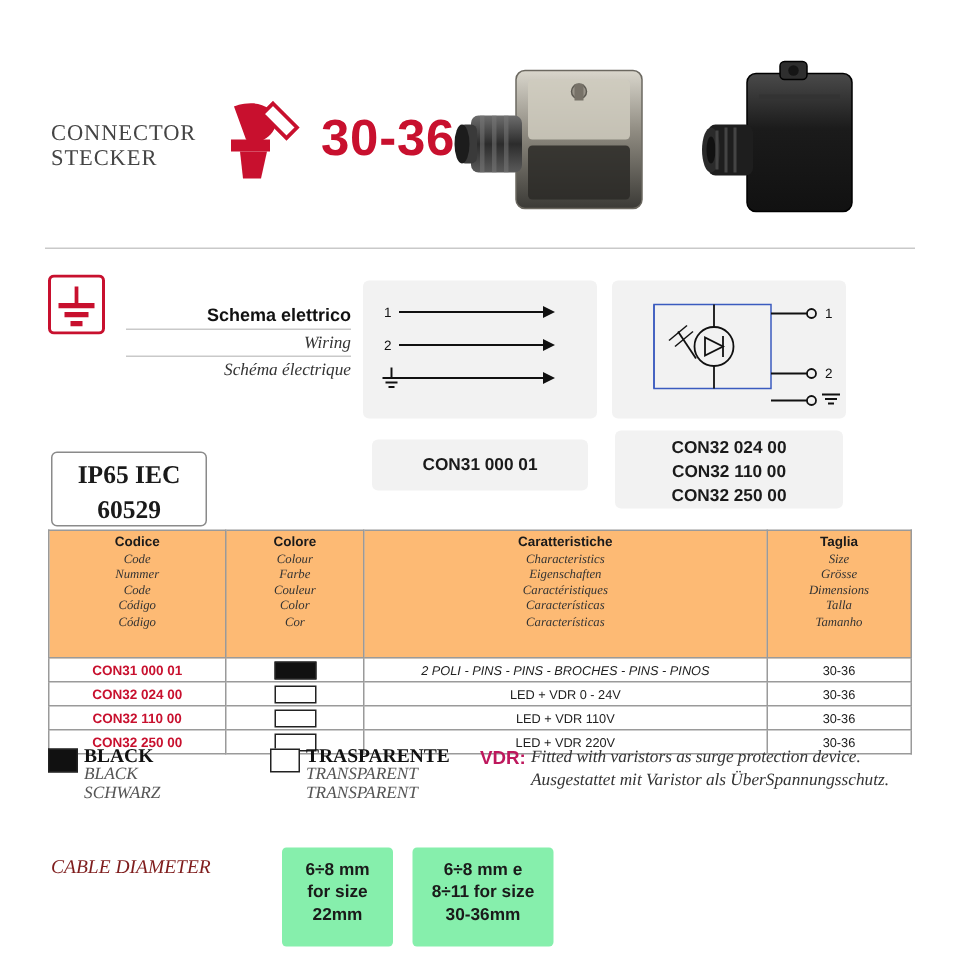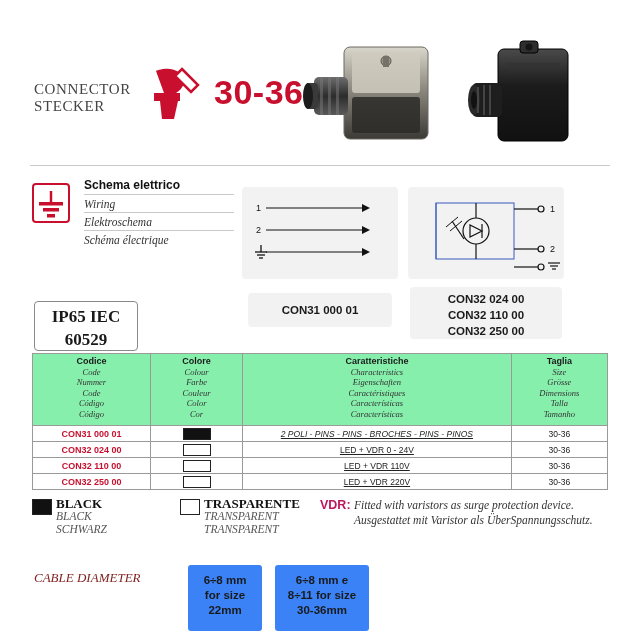--- a/index.html
+++ b/index.html
@@ -82,22 +82,23 @@
   .wiring-icon {
     position: absolute;
     left: 32px;
     top: 168px;
     width: 38px;
     height: 40px;
   }
   .wiring-labels {
     position: absolute;
     left: 84px;
-    top: 163px;
+    top: 188px;
     width: 150px;
+    text-align: right;
   }
   .wiring-labels .l {
     font-size: 11.5px;
     color: #333;
     padding-bottom: 2px;
     border-bottom: 1px solid #c9c9c9;
     margin-bottom: 3px;
     font-family: "Liberation Serif", serif;
   }
   .wiring-labels .l.bold {
@@ -157,23 +158,23 @@
     border-collapse: collapse;
     font-size: 8.5px;
   }
   .tbl th, .tbl td {
     border: 1px solid #9a9a9a;
     padding: 0;
     text-align: center;
     vertical-align: middle;
   }
   .tbl thead th {
-    background: #86efac;
+    background: #fdba74;
     font-weight: normal;
-    padding: 2px 0 6px 0;
+    padding: 2px 0 19px 0;
     line-height: 10.5px;
     font-family: "Liberation Serif", serif;
   }
   .tbl thead th .hb {
     font-weight: bold;
     font-style: normal;
     font-size: 9px;
     font-family: "Liberation Sans", sans-serif;
   }
   .tbl thead th .hi { font-style: italic; color: #333; display: block; }
@@ -186,21 +187,20 @@
 
   .cell-code {
     color: #c8102e;
     font-weight: bold;
     font-size: 9px;
   }
   .cell-char {
     font-size: 8.5px;
     font-style: italic;
     color: #222;
-    text-decoration: underline;
   }
   .cell-char.nonit { font-style: normal; }
   .cell-size { font-size: 8.5px; }
 
   .swatch {
     display: inline-block;
     width: 26px;
     height: 10px;
     border: 1px solid #222;
     vertical-align: middle;
@@ -258,21 +258,21 @@
     left: 34px;
     top: 554px;
     font-size: 13px;
     color: #7f1d1d;
     font-style: italic;
     line-height: 17px;
     font-family: "Liberation Serif", serif;
   }
   .cbox {
     position: absolute;
-    background: #3b82f6;
+    background: #86efac;
     border-radius: 3px;
     font-size: 11.5px;
     font-weight: bold;
     color: #1a1a1a;
     text-align: center;
     line-height: 15px;
     padding-top: 8px;
     box-sizing: border-box;
   }
   .cbox1 { left: 188px; top: 550px; width: 74px; height: 66px; }
@@ -361,21 +361,20 @@
       <line x1="19" y1="8" x2="19" y2="19" stroke="#c8102e" stroke-width="2.5"></line>
       <rect x="7" y="19" width="24" height="3.5" fill="#c8102e"></rect>
       <rect x="11" y="25" width="16" height="3.5" fill="#c8102e"></rect>
       <rect x="15" y="31" width="8" height="3.5" fill="#c8102e"></rect>
     </svg>
   </div>
 
   <div class="wiring-labels">
     <div class="l bold">Schema elettrico</div>
     <div class="l italic">Wiring</div>
-    <div class="l italic">Elektroschema</div>
     <div class="l italic last">Schéma électrique</div>
   </div>
 
   <div class="sch-box sch1">
     <svg width="156" height="92" viewBox="0 0 156 92">
       <text x="14" y="24" font-family="Liberation Sans, sans-serif" font-size="9" fill="#111">1</text>
       <text x="14" y="46" font-family="Liberation Sans, sans-serif" font-size="9" fill="#111">2</text>
       <line x1="24" y1="21" x2="120" y2="21" stroke="#111" stroke-width="1.2"></line>
       <polygon points="120,17 128,21 120,25" fill="#111"></polygon>
       <line x1="24" y1="43" x2="120" y2="43" stroke="#111" stroke-width="1.2"></line>

